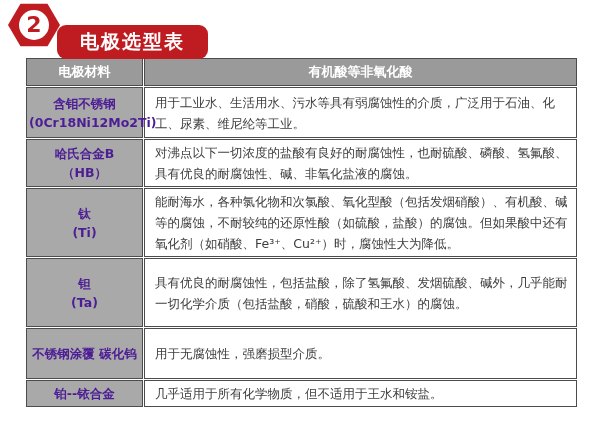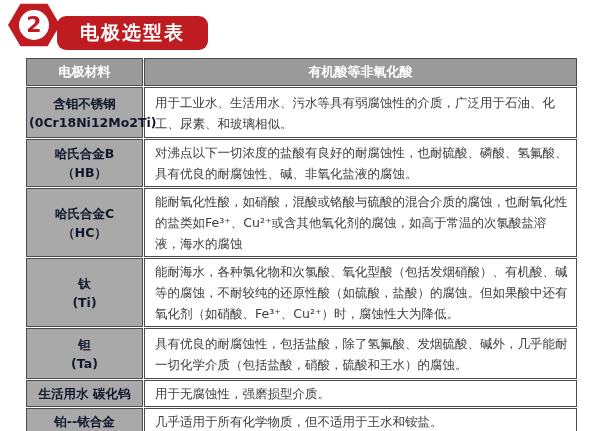--- a/index.html
+++ b/index.html
@@ -23,40 +23,40 @@
     background:var(--red);
     clip-path:polygon(0% 50%,24% 4%,76% 4%,100% 50%,76% 96%,24% 96%);
     display:flex;align-items:center;justify-content:center;
   }
   .badge-circle{
     width:30px;height:30px;border-radius:50%;background:#ffffff;
     display:flex;align-items:center;justify-content:center;
     color:var(--red);font-size:22px;font-weight:bold;line-height:1;
   }
   .title-bar{
-    position:absolute;left:57px;top:16px;width:151px;height:34px;
+    position:absolute;left:57px;top:25px;width:151px;height:34px;
     background:var(--red);border-radius:9px;
     color:#ffffff;font-size:19px;font-weight:bold;letter-spacing:2px;
     display:flex;align-items:center;justify-content:center;
   }
   
   table.selector{
     margin-left:25px;width:553px;
     border-collapse:separate;border-spacing:1px;
     table-layout:fixed;
   }
   table.selector th,table.selector td{border:1px solid var(--border);}
   th.col-material{width:117px;}
   thead th{
     background:var(--header-gray);color:#ffffff;
     font-size:13px;font-weight:bold;height:28px;
     text-align:center;vertical-align:middle;padding:2px;font-family:Liberation Mono, monospace;
   }
   td.material-cell{
-    background:var(--cell-gray);color:#0f172a;
+    background:var(--cell-gray);color:#4c1d95;
     font-size:12.5px;font-weight:bold;text-align:center;
     vertical-align:middle;padding:2px 2px;line-height:19px;
   }
   td.desc-cell{
     background:#ffffff;color:var(--text);
     font-size:12.5px;line-height:21px;
     padding:2px 8px 2px 10px;vertical-align:middle;
     text-align:left;
   }
   tbody tr:nth-child(1){height:51px;}
@@ -85,58 +85,51 @@
       <th class="col-material">电极材料</th>
       <th class="col-performance">有机酸等非氧化酸</th>
     </tr>
   </thead>
   <tbody id="table-body">
   <tr>
     <td class="material-cell">
       <div class="material-name">含钼不锈钢</div>
       <div class="material-sub">(0Cr18Ni12Mo2Ti)</div>
     </td>
-    <td class="desc-cell">用于工业水、生活用水、污水等具有弱腐蚀性的介质，广泛用于石油、化工、尿素、和玻璃相似。</td>
+    <td class="desc-cell">用于工业水、生活用水、污水等具有弱腐蚀性的介质，广泛用于石油、化工、尿素、维尼纶等工业。</td>
   </tr>
 
   <tr>
     <td class="material-cell">
       <div class="material-name">哈氏合金B</div>
       <div class="material-sub">（HB）</div>
     </td>
     <td class="desc-cell">对沸点以下一切浓度的盐酸有良好的耐腐蚀性，也耐硫酸、磷酸、氢氟酸、具有优良的耐腐蚀性、碱、非氧化盐液的腐蚀。</td>
   </tr>
 
-  <tr>
-    <td class="material-cell">
-      <div class="material-name">哈氏合金C</div>
-      <div class="material-sub">（HC）</div>
-    </td>
-    <td class="desc-cell">能耐氧化性酸，如硝酸，混酸或铬酸与硫酸的混合介质的腐蚀，也耐氧化性的盐类如Fe³⁺、Cu²⁺或含其他氧化剂的腐蚀，如高于常温的次氯酸盐溶液，海水的腐蚀</td>
-  </tr>
 
   <tr>
     <td class="material-cell">
       <div class="material-name">钛</div>
       <div class="material-sub">(Ti)</div>
     </td>
     <td class="desc-cell">能耐海水，各种氯化物和次氯酸、氧化型酸（包括发烟硝酸）、有机酸、碱等的腐蚀，不耐较纯的还原性酸（如硫酸，盐酸）的腐蚀。但如果酸中还有氧化剂（如硝酸、Fe³⁺、Cu²⁺）时，腐蚀性大为降低。</td>
   </tr>
 
   <tr>
     <td class="material-cell">
       <div class="material-name">钽</div>
       <div class="material-sub">(Ta)</div>
     </td>
     <td class="desc-cell">具有优良的耐腐蚀性，包括盐酸，除了氢氟酸、发烟硫酸、碱外，几乎能耐一切化学介质（包括盐酸，硝酸，硫酸和王水）的腐蚀。</td>
   </tr>
 
   <tr>
     <td class="material-cell">
-      <div class="material-name">生活用水 碳化钨</div>
+      <div class="material-name">不锈钢涂覆 碳化钨</div>
 
     </td>
     <td class="desc-cell">用于无腐蚀性，强磨损型介质。</td>
   </tr>
 
   <tr>
     <td class="material-cell">
       <div class="material-name">铂--铱合金</div>
 
     </td>

